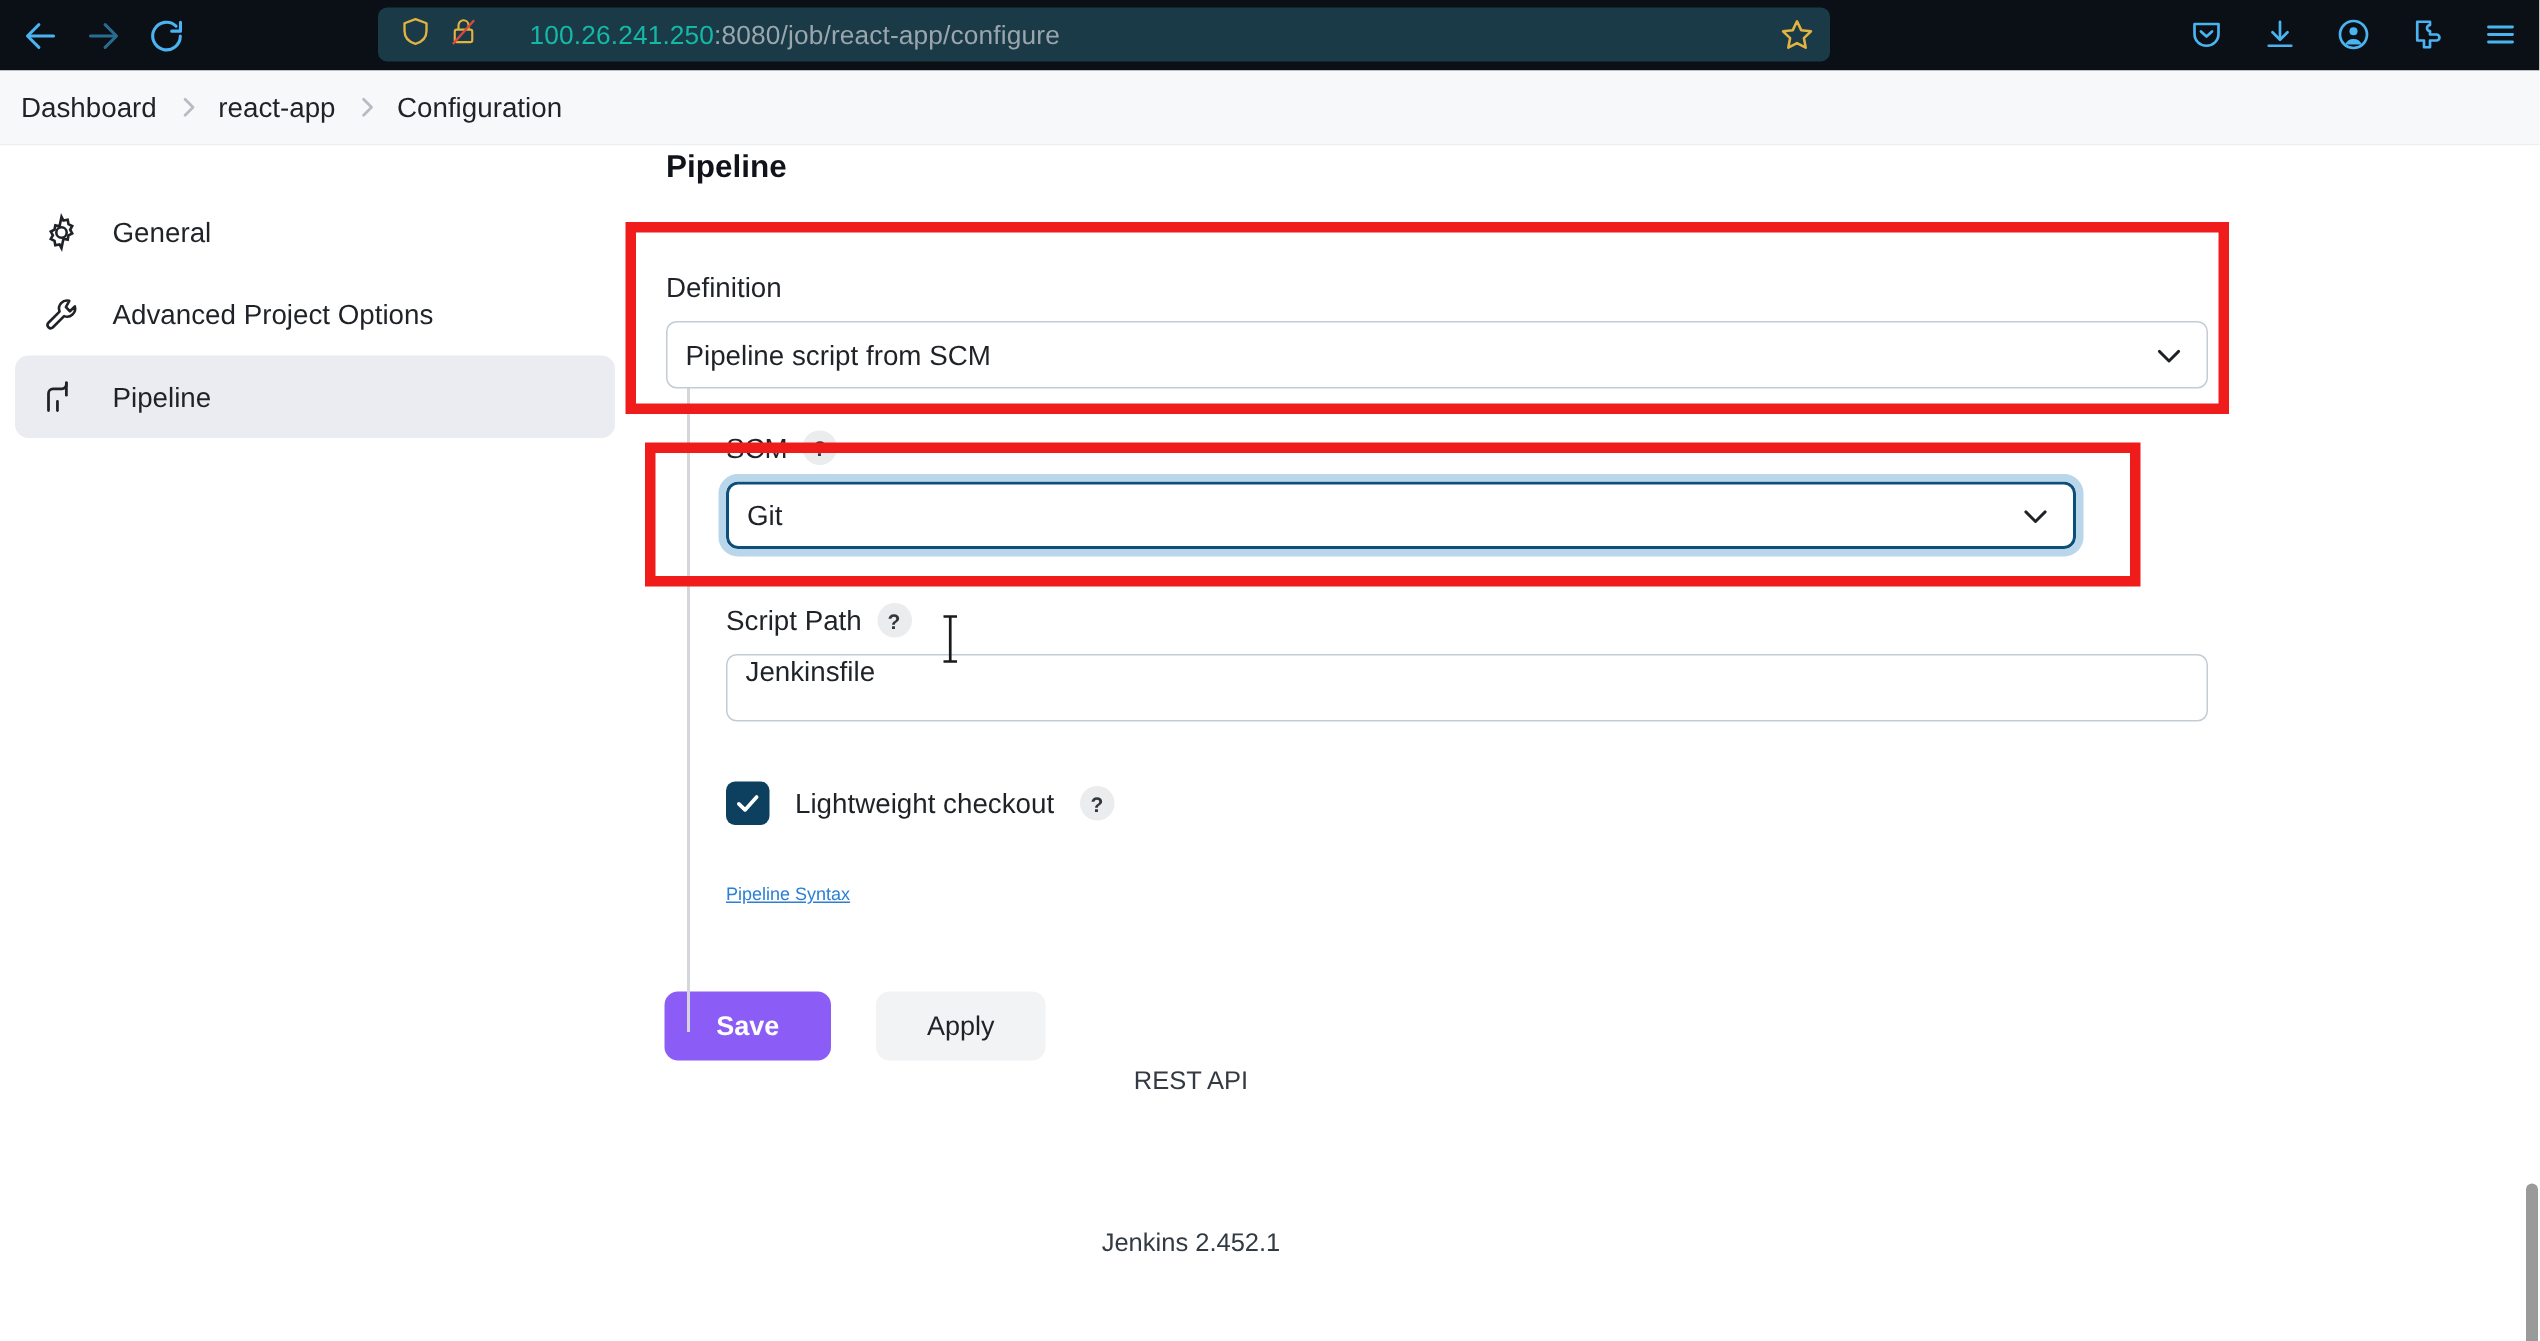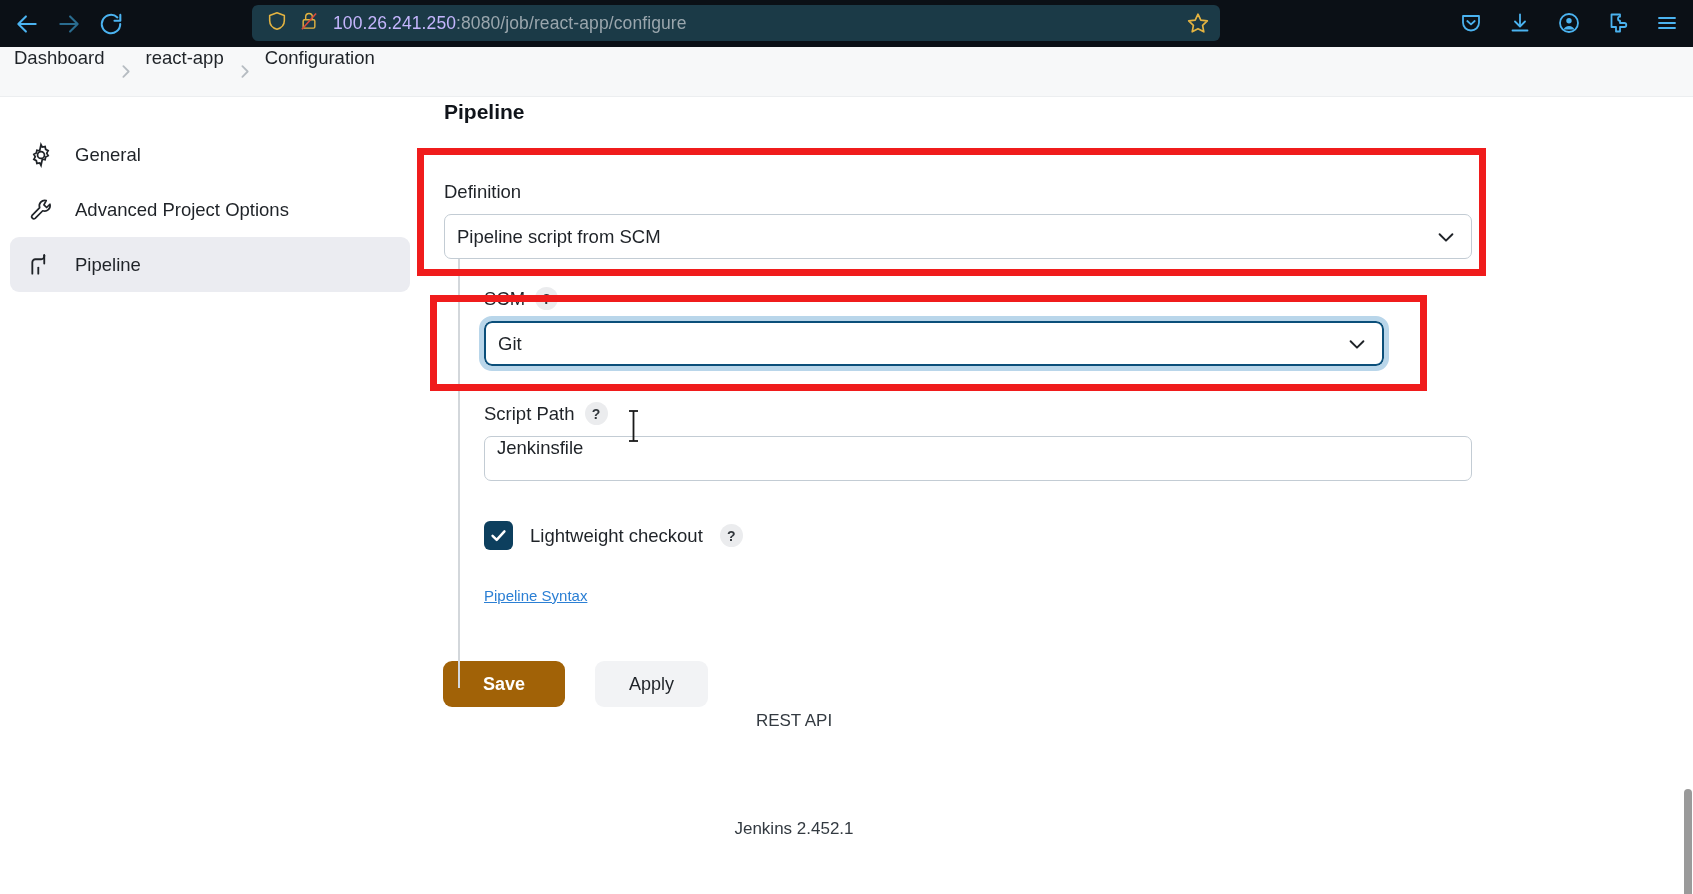--- a/index.html
+++ b/index.html
@@ -28,34 +28,34 @@
     position: absolute; left: 252px; top: 5px; width: 968px; height: 36px;
     background: #1b3a47; border-radius: 6px;
     display: flex; align-items: center; padding: 0 10px 0 14px;
   }
   .url-icons { display: flex; align-items: center; gap: 11px; }
   .url-text {
     flex: 1; margin-left: 14px;
     font-size: 17.5px; color: #9aa6ad; letter-spacing: 0.1px;
     white-space: nowrap; overflow: hidden;
   }
-  .url-host { color: #c4b5fd; }
+  .url-host { color: #14b8a6; margin-left: 20px; }
   .star-btn { margin-left: auto; display: flex; align-items: center; }
 
   .chrome-right {
     position: absolute; right: 12px; top: 5px; height: 36px;
     display: flex; align-items: center; gap: 21px;
   }
   .chrome-ico { width: 28px; height: 28px; display: flex; align-items: center; justify-content: center; }
 
   
   .breadcrumb-bar {
     position: absolute; left: 0; top: 47px; width: 1693px; height: 50px;
     background: #f7f8f9;
-    display: flex; padding-left: 14px;
+    display: flex; align-items: center; padding-left: 14px;
     border-bottom: 1px solid #eceef0;
   }
   .crumb { font-size: 18.5px; color: #1f2328; }
   .crumb-sep {
     margin: 0 14px; color: #b6bcc2; font-size: 15px;
     display: inline-flex; align-items: center;
   }
 
   
   .page { position: absolute; left: 0; top: 97px; width: 1693px; height: 797px; background: #fff; }
@@ -118,29 +118,29 @@
     font-size: 18.5px; color: #1f2328;
   }
 
   .check-row { display: flex; align-items: center; gap: 17px; }
   .checkbox {
     width: 29px; height: 29px; border-radius: 6px; background: #0d3f5e;
     display: flex; align-items: center; justify-content: center;
   }
   .check-label { font-size: 18.5px; color: #1f2328; }
 
-  .link-blue { font-size: 15px; color: #2b7fd4; }
+  .link-blue { font-size: 12px; color: #2b7fd4; }
 
   .btn-row { display: flex; align-items: center; gap: 30px; padding-left: 23px; margin-top: 56px; }
   .btn {
     height: 46px; border-radius: 9px;
     display: flex; align-items: center; justify-content: center;
     font-size: 18px;
   }
-  .btn-primary { background: #a16207; color: #ffffff; font-weight: bold; width: 122px; }
+  .btn-primary { background: #8b5cf6; color: #ffffff; font-weight: bold; width: 111px; }
   .btn-secondary { background: #f2f3f5; color: #1f2328; width: 113px; }
 
   
   .footer {
     position: absolute; left: 0; bottom: 55px; width: 1693px;
     display: flex; justify-content: flex-end; align-items: center; gap: 88px;
     padding-right: 105px;
     font-size: 17px; color: #333a41; flex-direction: column;
   }
 

